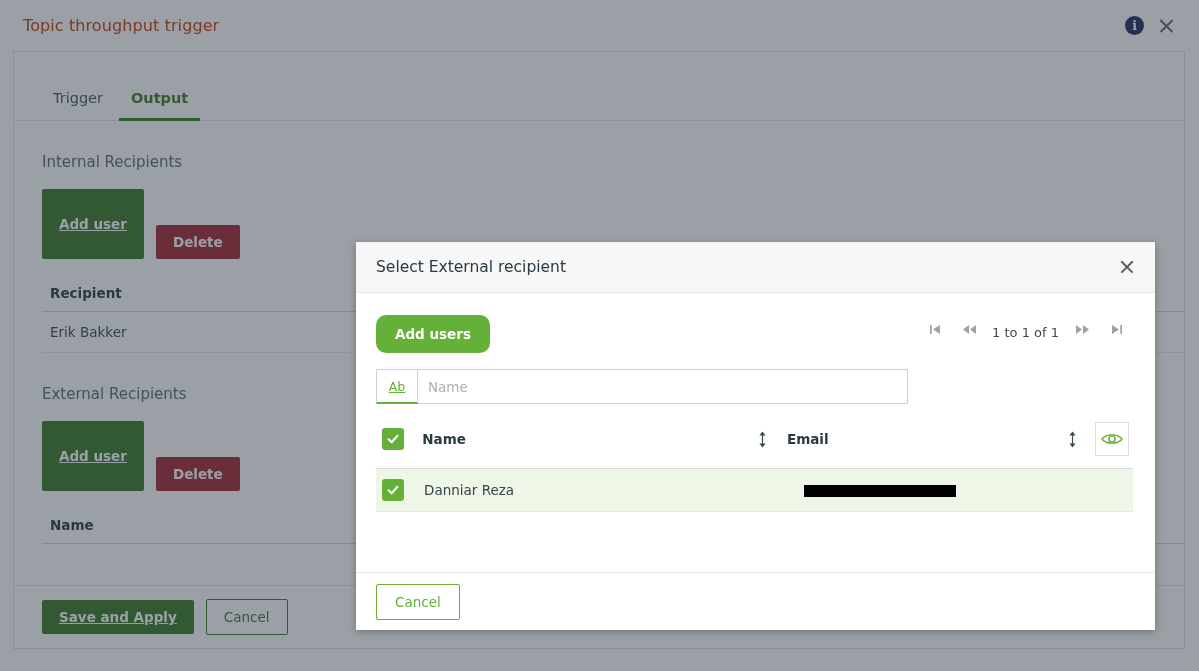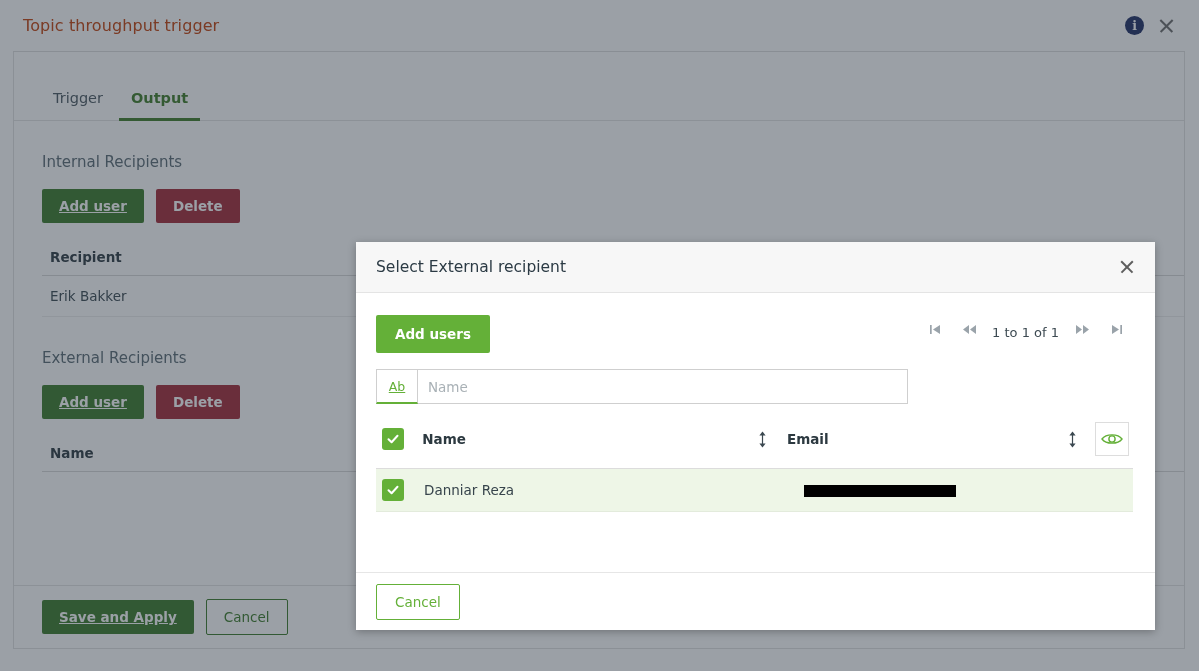--- a/index.html
+++ b/index.html
@@ -87,21 +87,21 @@
   }
   .btn-row { display: flex; gap: 12px; margin-top: 18px; }
   .btn {
     border: none; cursor: pointer;
     font-family: inherit; font-size: 13.5px; font-weight: bold;
     color: #ffffff;
     padding: 9px 17px;
     border-radius: 2px;
   }
   .btn-green { background: #3a7a28; text-decoration: underline; }
-  .btn-red { background: #a32836; }
+  .btn-red { background: #a32836; margin-top: 36px; }
 
   .pager {
     display: flex; align-items: center; gap: 0;
     font-size: 13px; color: #3d4a52;
   }
   .pager .pg-btn {
     width: 34px; height: 26px;
     display: flex; align-items: center; justify-content: center;
     cursor: pointer; color: #5d6a72;
   }
@@ -169,21 +169,21 @@
     content: ""; position: absolute; left: 0; top: 7px;
     width: 16px; height: 1.6px; background: #5e5e5e;
   }
   .modal-close::before { transform: rotate(45deg); }
   .modal-close::after  { transform: rotate(-45deg); }
 
   .modal-body { position: relative; padding: 22px 22px 0 20px; height: 279px; }
 
   .btn-bright-green {
     background: #64b038; color: #fff; border: none;
-    padding: 11px 19px; border-radius: 2px;
+    padding: 11px 19px; border-radius: 10px;
     font-family: inherit; font-size: 13.5px; font-weight: bold;
     cursor: pointer;
   }
   .modal-pager {
     position: absolute; right: 22px; top: 23px;
     font-size: 13px; color: #3d4a52;
   }
   .modal-pager .pg-btn { color: #9aa3aa; }
 
   .filter-row {

